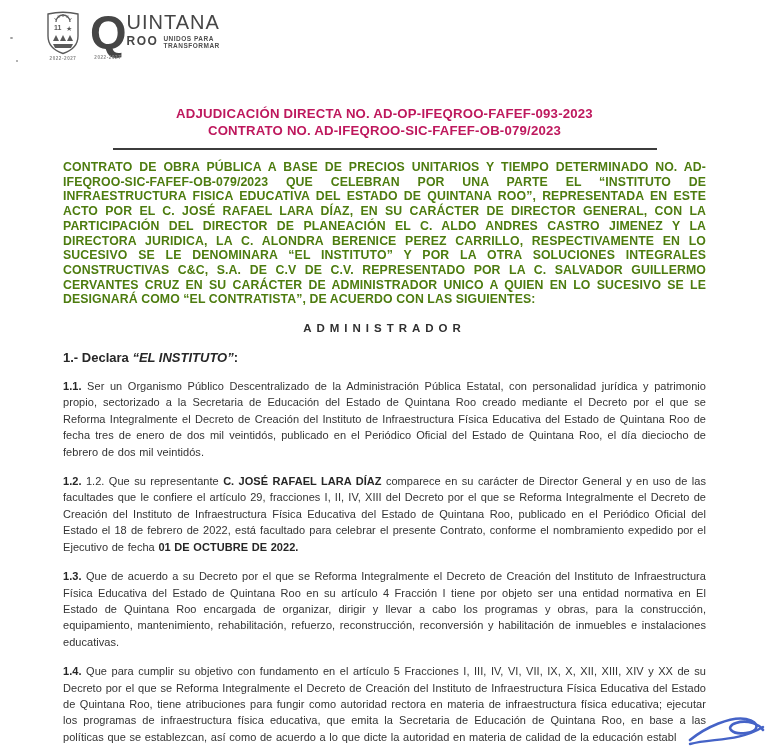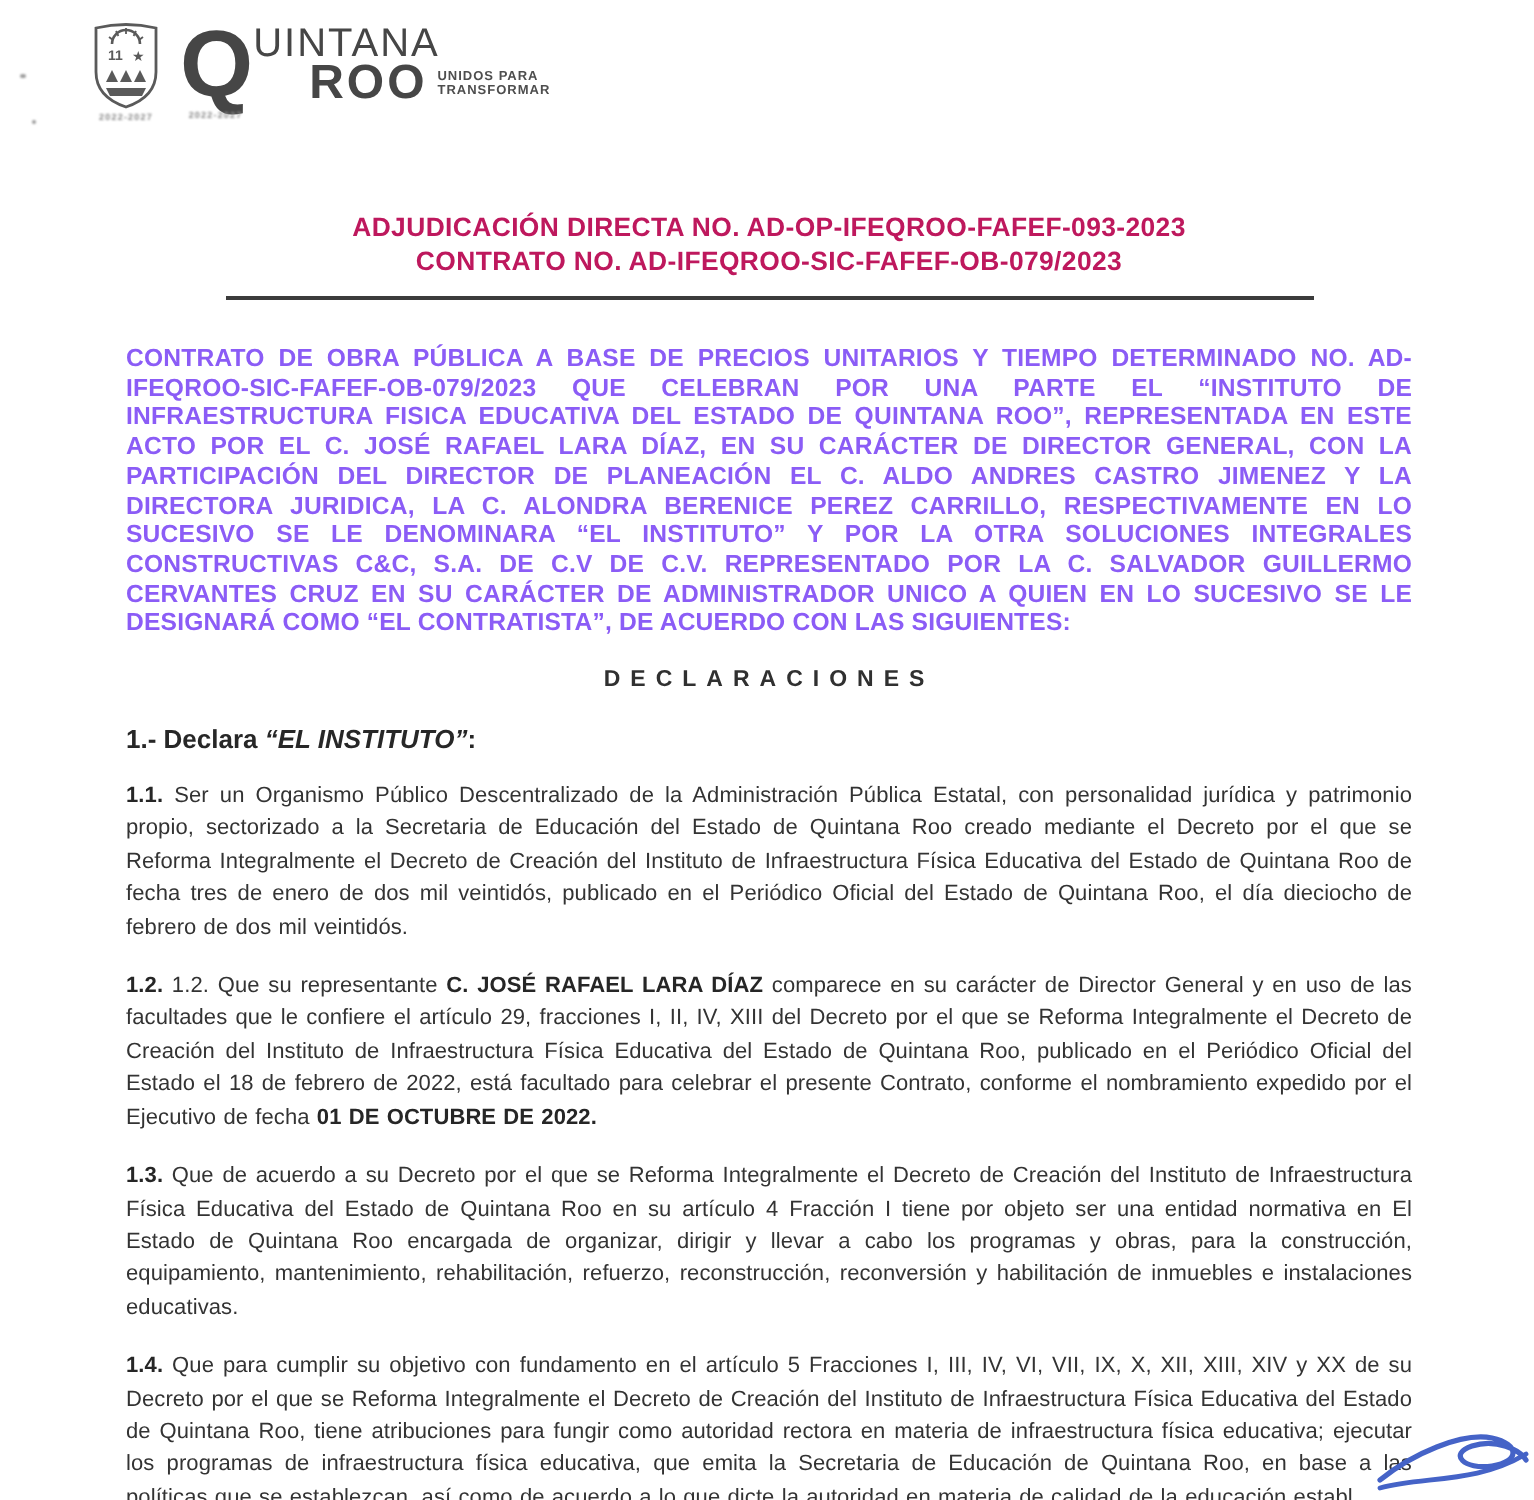--- a/index.html
+++ b/index.html
@@ -18,29 +18,29 @@
   .shield-caption {
     margin-top: 1px; font-size: 4.5px; font-weight: bold; color: #8a8a8a;
     letter-spacing: 0.6px; white-space: nowrap; filter: blur(0.4px);
   }
   .wordmark { display: flex; margin-left: 8px; color: #464646; }
   .q-col { display: flex; flex-direction: column; align-items: center; }
   .big-q { font-size: 47px; line-height: 44px; font-weight: bold; letter-spacing: -1px; }
   .brand-col { margin-left: 1px; margin-top: 3px; }
   .brand-top { font-size: 20px; font-weight: normal; line-height: 19px; letter-spacing: 1px; }
   .brand-row { display: flex; align-items: flex-start; }
-  .brand-bottom { font-size: 24px; font-weight: bold; line-height: 19px; letter-spacing: 1.5px; margin-left: 28px; }
+  .brand-bottom { font-size: 12px; font-weight: bold; line-height: 19px; letter-spacing: 1.5px; }
   .tagline { margin-left: 5px; margin-top: 3px; font-size: 6.5px; font-weight: bold; line-height: 7px; letter-spacing: 0.5px; color: #4e4e4e; }
   
   .doc { padding: 0 61px 0 63px; }
   .title { margin-top: 105px; text-align: center; font-weight: bold; font-size: 13.2px; line-height: 17px; letter-spacing: 0.2px; color: #be185d; }
   .rule { width: 544px; height: 2px; background: #3c3c3c; margin: 9px auto 0 50px; }
   .intro {
-    margin: 22px 0 0 0; font-weight: bold; font-size: 12.3px; line-height: 14.7px;
-    text-align: justify; letter-spacing: 0.1px; color: #8b5cf6;
+    margin: 10px 0 0 0; font-weight: bold; font-size: 12.3px; line-height: 14.7px;
+    text-align: justify; letter-spacing: 0.1px; color: #4d7c0f;
   }
   .decl-heading { margin-top: 15px; text-align: center; font-weight: bold; font-size: 11.5px; letter-spacing: 5px; color: #303030; }
   .declara { margin: 16px 0 0 0; font-size: 13px; font-weight: bold; color: #272727; }
   .declara .it { font-style: italic; }
   .clause { margin: 13px 0 0 0; font-size: 11px; line-height: 16.4px; text-align: justify; letter-spacing: 0.05px; word-spacing: 0.5px; color: #333333; }
   .clause:first-of-type { margin-top: 16px; }
   .clause b { color: #262626; }
   
   .pen-mark { position: absolute; left: 686px; top: 713px; }
   .speck { position: absolute; background: #9a9a9a; border-radius: 50%; filter: blur(0.5px); }
@@ -100,21 +100,21 @@
 
     <div class="title">
       <div>ADJUDICACIÓN DIRECTA NO. AD-OP-IFEQROO-FAFEF-093-2023</div>
       <div>CONTRATO NO. AD-IFEQROO-SIC-FAFEF-OB-079/2023</div>
     </div>
 
     <div class="rule"></div>
 
     <p class="intro">CONTRATO DE OBRA PÚBLICA A BASE DE PRECIOS UNITARIOS Y TIEMPO DETERMINADO NO. AD-IFEQROO-SIC-FAFEF-OB-079/2023 QUE CELEBRAN POR UNA PARTE EL “INSTITUTO DE INFRAESTRUCTURA FISICA EDUCATIVA DEL ESTADO DE QUINTANA ROO”, REPRESENTADA EN ESTE ACTO POR EL C. JOSÉ RAFAEL LARA DÍAZ, EN SU CARÁCTER DE DIRECTOR GENERAL, CON LA PARTICIPACIÓN DEL DIRECTOR DE PLANEACIÓN EL C. ALDO ANDRES CASTRO JIMENEZ Y LA DIRECTORA JURIDICA, LA C. ALONDRA BERENICE PEREZ CARRILLO, RESPECTIVAMENTE EN LO SUCESIVO SE LE DENOMINARA “EL INSTITUTO” Y POR LA OTRA SOLUCIONES INTEGRALES CONSTRUCTIVAS C&amp;C, S.A. DE C.V DE C.V. REPRESENTADO POR LA C. SALVADOR GUILLERMO CERVANTES CRUZ EN SU CARÁCTER DE ADMINISTRADOR UNICO A QUIEN EN LO SUCESIVO SE LE DESIGNARÁ COMO “EL CONTRATISTA”, DE ACUERDO CON LAS SIGUIENTES:</p>
 
-    <div class="decl-heading">DECLARACIONES</div>
+    <div class="decl-heading">ADMINISTRADOR</div>
 
     <p class="declara"><b>1.- Declara </b><b class="it">“EL INSTITUTO”</b><b>:</b></p>
 
     <p class="clause"><b>1.1.</b><span> Ser un Organismo Público Descentralizado de la Administración Pública Estatal, con personalidad jurídica y patrimonio propio, sectorizado a la Secretaria de Educación del Estado de Quintana Roo creado mediante el Decreto por el que se Reforma Integralmente el Decreto de Creación del Instituto de Infraestructura Física Educativa del Estado de Quintana Roo de fecha tres de enero de dos mil veintidós, publicado en el Periódico Oficial del Estado de Quintana Roo, el día dieciocho de febrero de dos mil veintidós.</span></p>
 
     <p class="clause"><b>1.2.</b><span> 1.2. Que su representante </span><b>C. JOSÉ RAFAEL LARA DÍAZ</b><span> comparece en su carácter de Director General y en uso de las facultades que le confiere el artículo 29, fracciones I, II, IV, XIII del Decreto por el que se Reforma Integralmente el Decreto de Creación del Instituto de Infraestructura Física Educativa del Estado de Quintana Roo, publicado en el Periódico Oficial del Estado el 18 de febrero de 2022, está facultado para celebrar el presente Contrato, conforme el nombramiento expedido por el Ejecutivo de fecha </span><b>01 DE OCTUBRE DE 2022.</b></p>
 
     <p class="clause"><b>1.3.</b><span> Que de acuerdo a su Decreto por el que se Reforma Integralmente el Decreto de Creación del Instituto de Infraestructura Física Educativa del Estado de Quintana Roo en su artículo 4 Fracción I tiene por objeto ser una entidad normativa en El Estado de Quintana Roo encargada de organizar, dirigir y llevar a cabo los programas y obras, para la construcción, equipamiento, mantenimiento, rehabilitación, refuerzo, reconstrucción, reconversión y habilitación de inmuebles e instalaciones educativas.</span></p>
 
     <p class="clause"><b>1.4.</b><span> Que para cumplir su objetivo con fundamento en el artículo 5 Fracciones I, III, IV, VI, VII, IX, X, XII, XIII, XIV y XX de su Decreto por el que se Reforma Integralmente el Decreto de Creación del Instituto de Infraestructura Física Educativa del Estado de Quintana Roo, tiene atribuciones para fungir como autoridad rectora en materia de infraestructura física educativa; ejecutar los programas de infraestructura física educativa, que emita la Secretaria de Educación de Quintana Roo, en base a las políticas que se establezcan, así como de acuerdo a lo que dicte la autoridad en materia de calidad de la educación establ</span></p>

